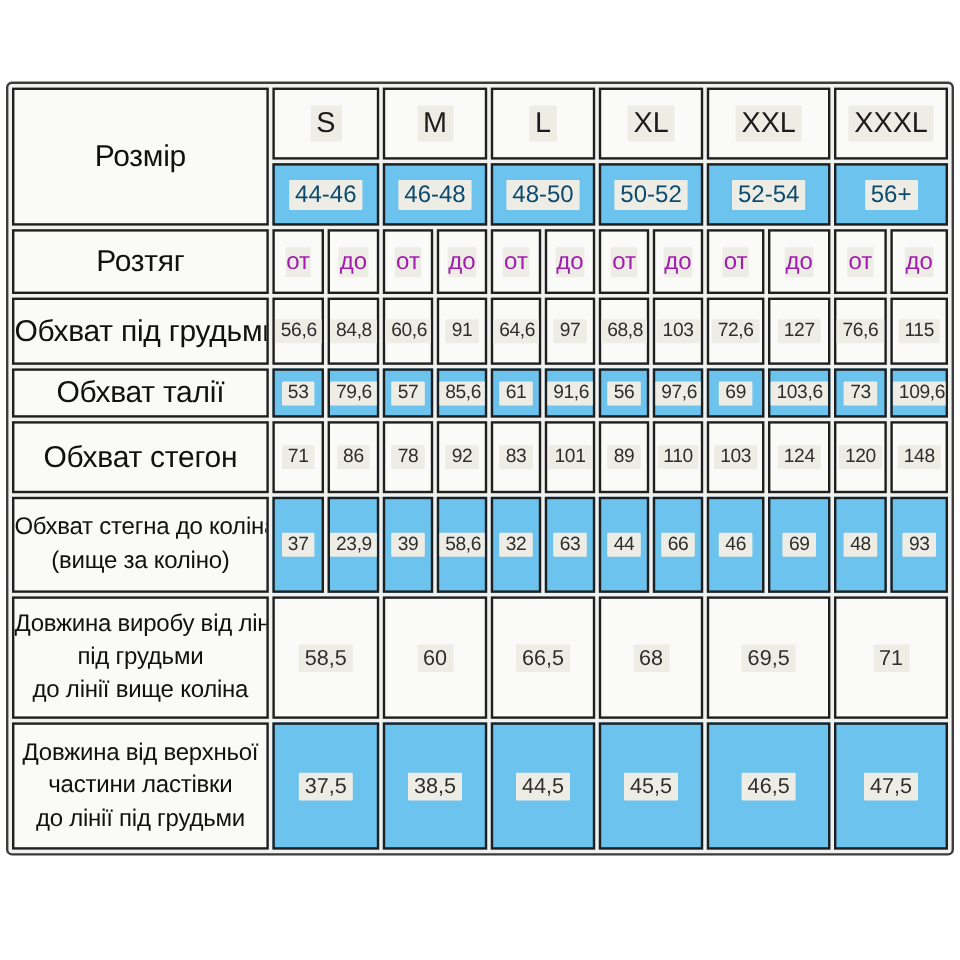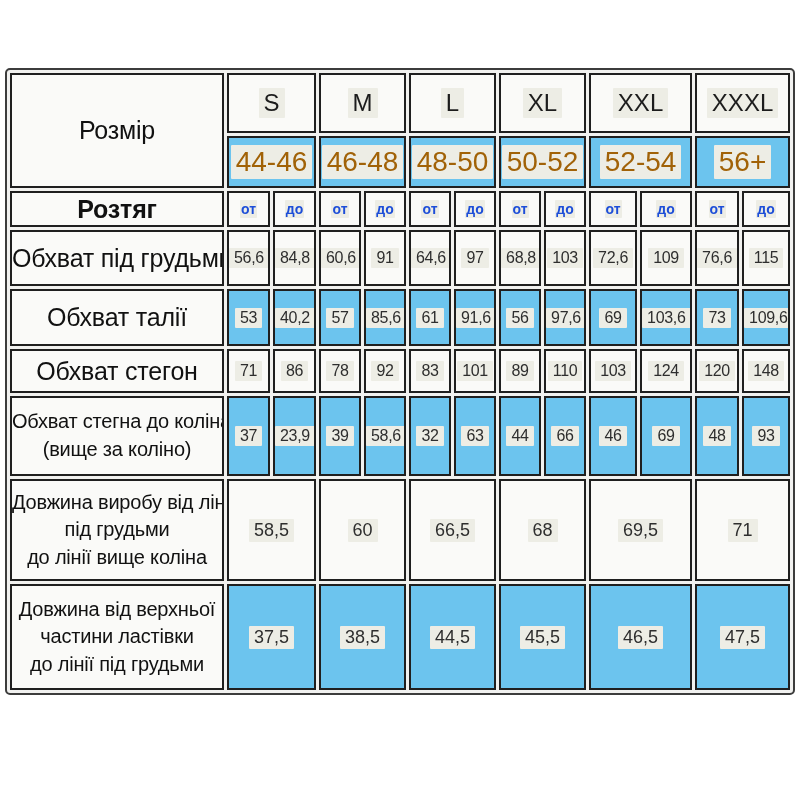--- a/index.html
+++ b/index.html
@@ -34,46 +34,46 @@
     background:var(--cellbg);
     text-align:center;
     vertical-align:middle;
     padding:0;
     overflow:hidden;
   }
   td.blue{background:var(--blue);}
   
   tr.r1 td{height:60px;}
   tr.r2 td{height:52px;}
-  tr.r3 td{height:36px;font-weight:bold;}
+  tr.r3 td{height:54px;}
   tr.r4 td{height:56px;}
-  tr.r5 td{height:57px;}
-  tr.r6 td{height:44px;}
+  tr.r5 td{height:41px;}
+  tr.r6 td{height:60px;}
   tr.r7 td{height:80px;}
   tr.r8 td{height:102px;}
   tr.r9 td{height:106px;}
   td.rowspan2{height:auto;margin-top:11px;}
   .label-lg{
     font-size:25px;color:var(--ink);white-space:nowrap;
     letter-spacing:-0.2px;
   }
   .label-md{
     font-size:20px;color:var(--ink);line-height:1.38;
     letter-spacing:-0.2px;
   }
   .label-md div{white-space:nowrap;}
   .hl{
     display:inline-block;
     background:var(--highlight);
     padding:1px 5px;
     border-radius:1px;
   }
   .size-letter{font-size:24px;color:#1c1c1c;}
-  .range-num{font-size:28px;color:#a16207;}
-  .fromto{font-size:14px;color:#1d4ed8;padding:1px 1px;}
+  .range-num{font-size:20px;color:#0c4a6e;}
+  .fromto{font-size:20px;color:#a21caf;padding:1px 1px;}
   .num{font-size:16px;color:var(--num);letter-spacing:-0.3px;}
   .num-lg{font-size:18px;color:var(--num);}
 </style>
 </head>
 <body>
 
 <table class="size-chart">
   <colgroup>
     <col style="width:214px">
     <col style="width:43px">
@@ -132,29 +132,29 @@
     <td><span class="label-lg">Обхват під грудьми</span></td>
     <td><span class="hl num">56,6</span></td>
     <td><span class="hl num">84,8</span></td>
     <td><span class="hl num">60,6</span></td>
     <td><span class="hl num">91</span></td>
     <td><span class="hl num">64,6</span></td>
     <td><span class="hl num">97</span></td>
     <td><span class="hl num">68,8</span></td>
     <td><span class="hl num">103</span></td>
     <td><span class="hl num">72,6</span></td>
-    <td><span class="hl num">109</span></td>
+    <td><span class="hl num">127</span></td>
     <td><span class="hl num">76,6</span></td>
     <td><span class="hl num">115</span></td>
   </tr>
 
   <tr class="r5">
     <td><span class="label-lg">Обхват талії</span></td>
     <td class="blue"><span class="hl num">53</span></td>
-    <td class="blue"><span class="hl num">40,2</span></td>
+    <td class="blue"><span class="hl num">79,6</span></td>
     <td class="blue"><span class="hl num">57</span></td>
     <td class="blue"><span class="hl num">85,6</span></td>
     <td class="blue"><span class="hl num">61</span></td>
     <td class="blue"><span class="hl num">91,6</span></td>
     <td class="blue"><span class="hl num">56</span></td>
     <td class="blue"><span class="hl num">97,6</span></td>
     <td class="blue"><span class="hl num">69</span></td>
     <td class="blue"><span class="hl num">103,6</span></td>
     <td class="blue"><span class="hl num">73</span></td>
     <td class="blue"><span class="hl num">109,6</span></td>

